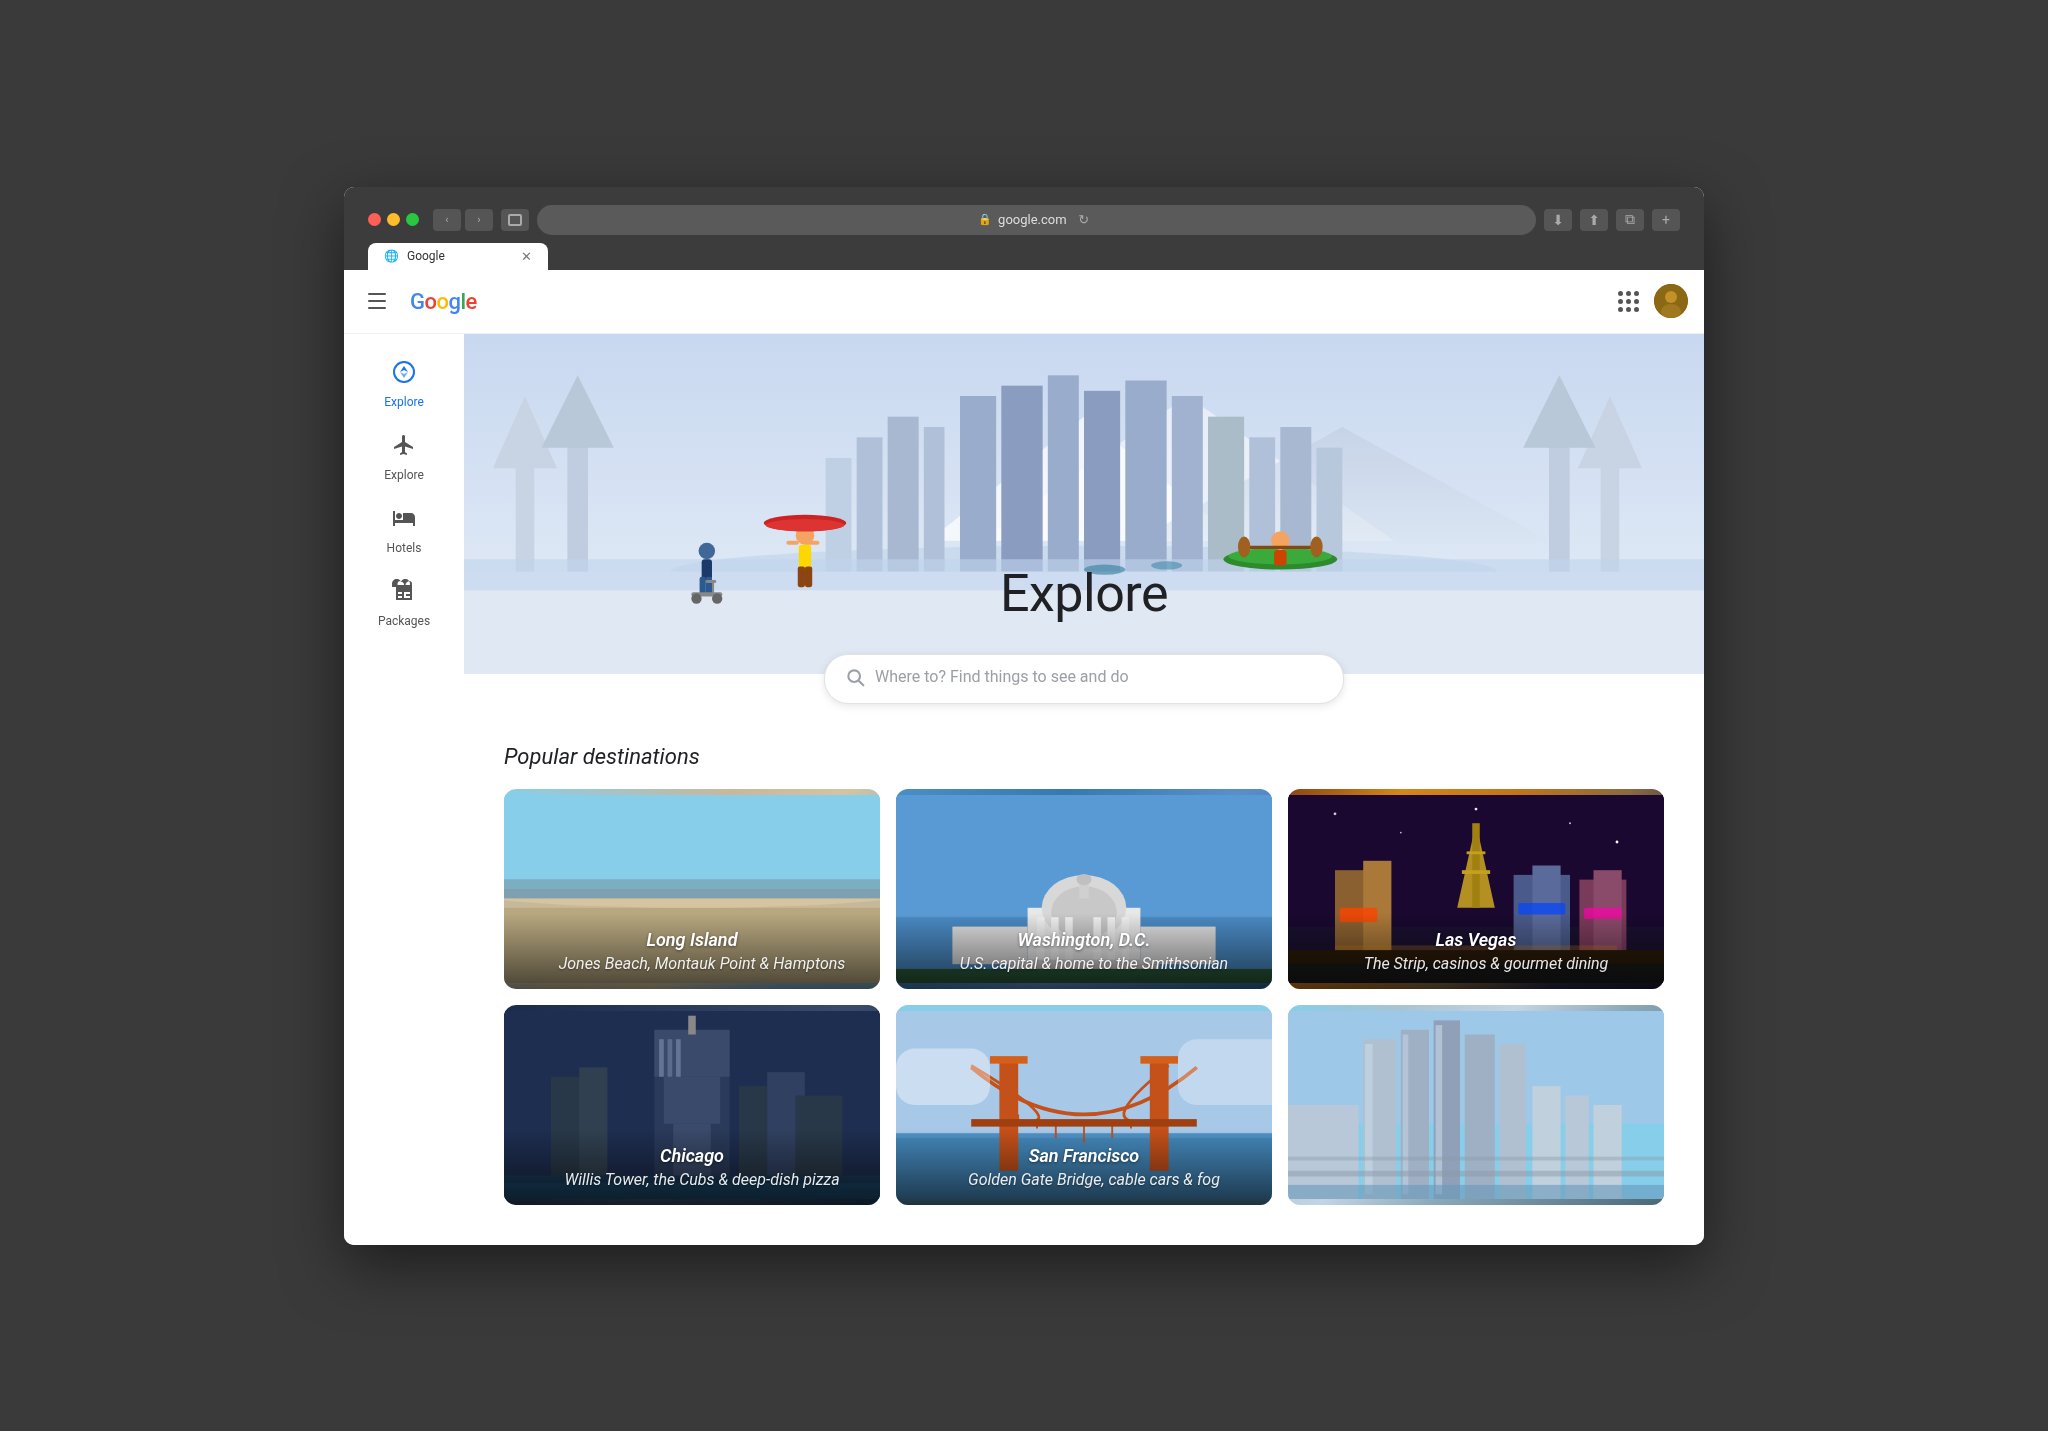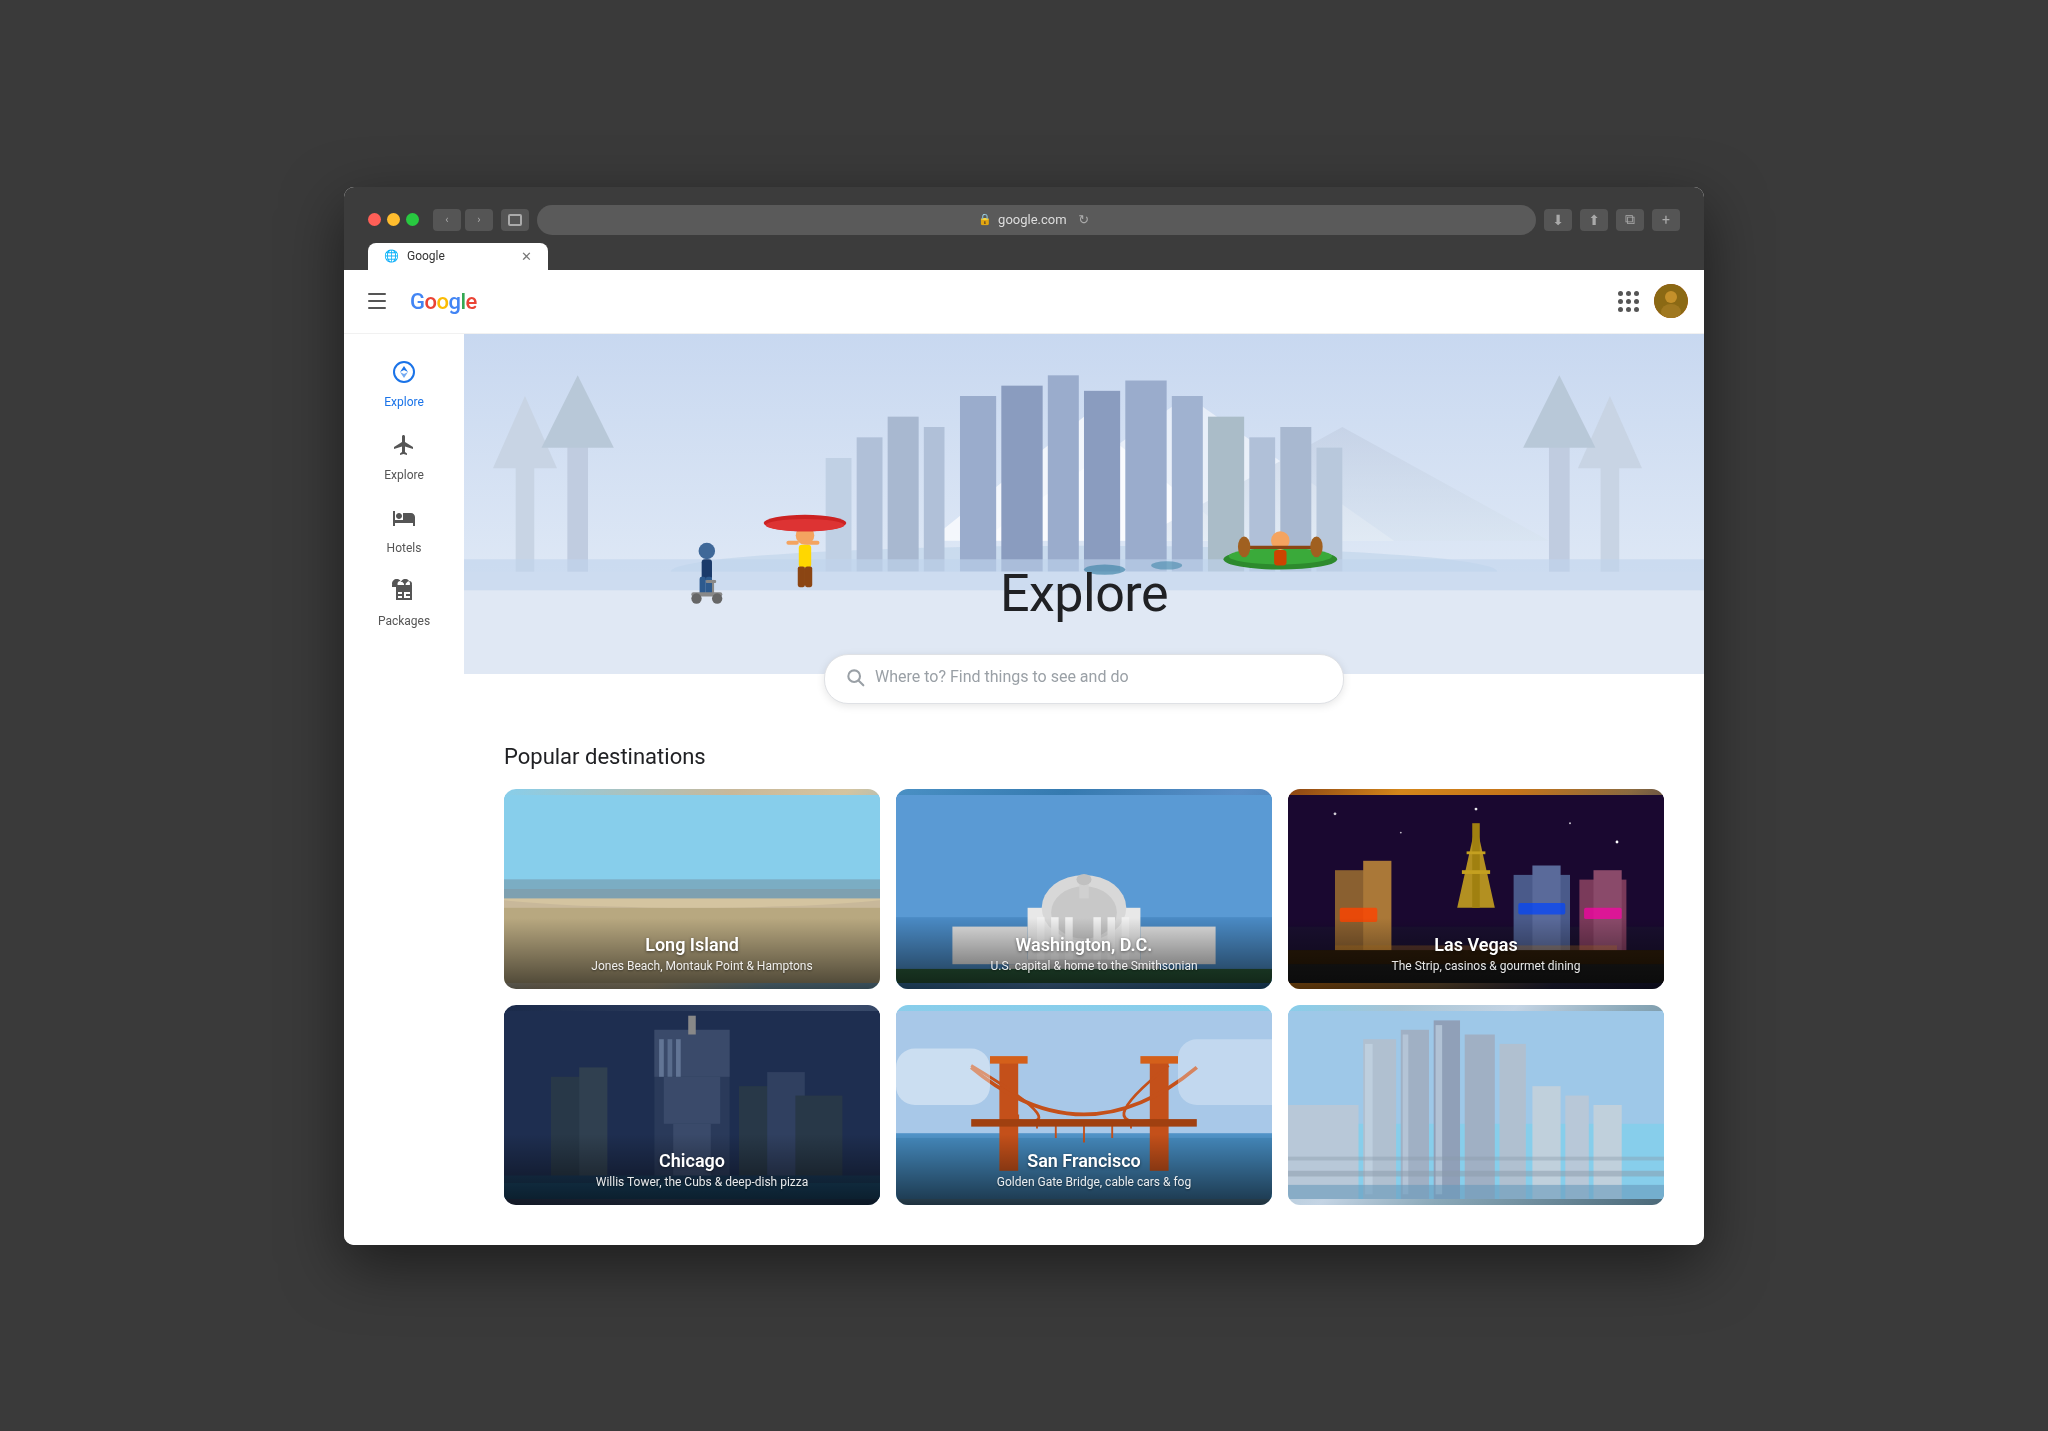--- a/index.html
+++ b/index.html
@@ -290,20 +290,21 @@
       font-size: 18px;
     }
     .search-placeholder {
       color: #9aa0a6;
       font-size: 16px;
     }
 
     
     .destinations-section {
       padding: 20px 40px 40px;
+      font-style: italic;
     }
     .section-title {
       font-size: 22px;
       font-weight: 400;
       color: #202124;
       margin-bottom: 20px;
     }
     .destinations-grid {
       display: grid;
       grid-template-columns: repeat(3, 1fr);
@@ -332,21 +333,21 @@
       color: white;
       background: linear-gradient(transparent, rgba(0,0,0,0.6));
     }
     .dest-name {
       font-size: 18px;
       font-weight: 600;
       margin-bottom: 4px;
       text-shadow: 0 1px 3px rgba(0,0,0,0.5);
     }
     .dest-desc {
-      font-size: 12px;
+      font-size: 16px;
       opacity: 0.9;
       text-shadow: 0 1px 2px rgba(0,0,0,0.5);
       margin-left: 20px;
     }
 
     
     .dest-long-island {
       background: linear-gradient(135deg, #87CEEB 0%, #c8b89a 40%, #d4c4a0 60%, #8ab4c8 80%, #7aa8c0 100%);
     }
     .dest-washington {

